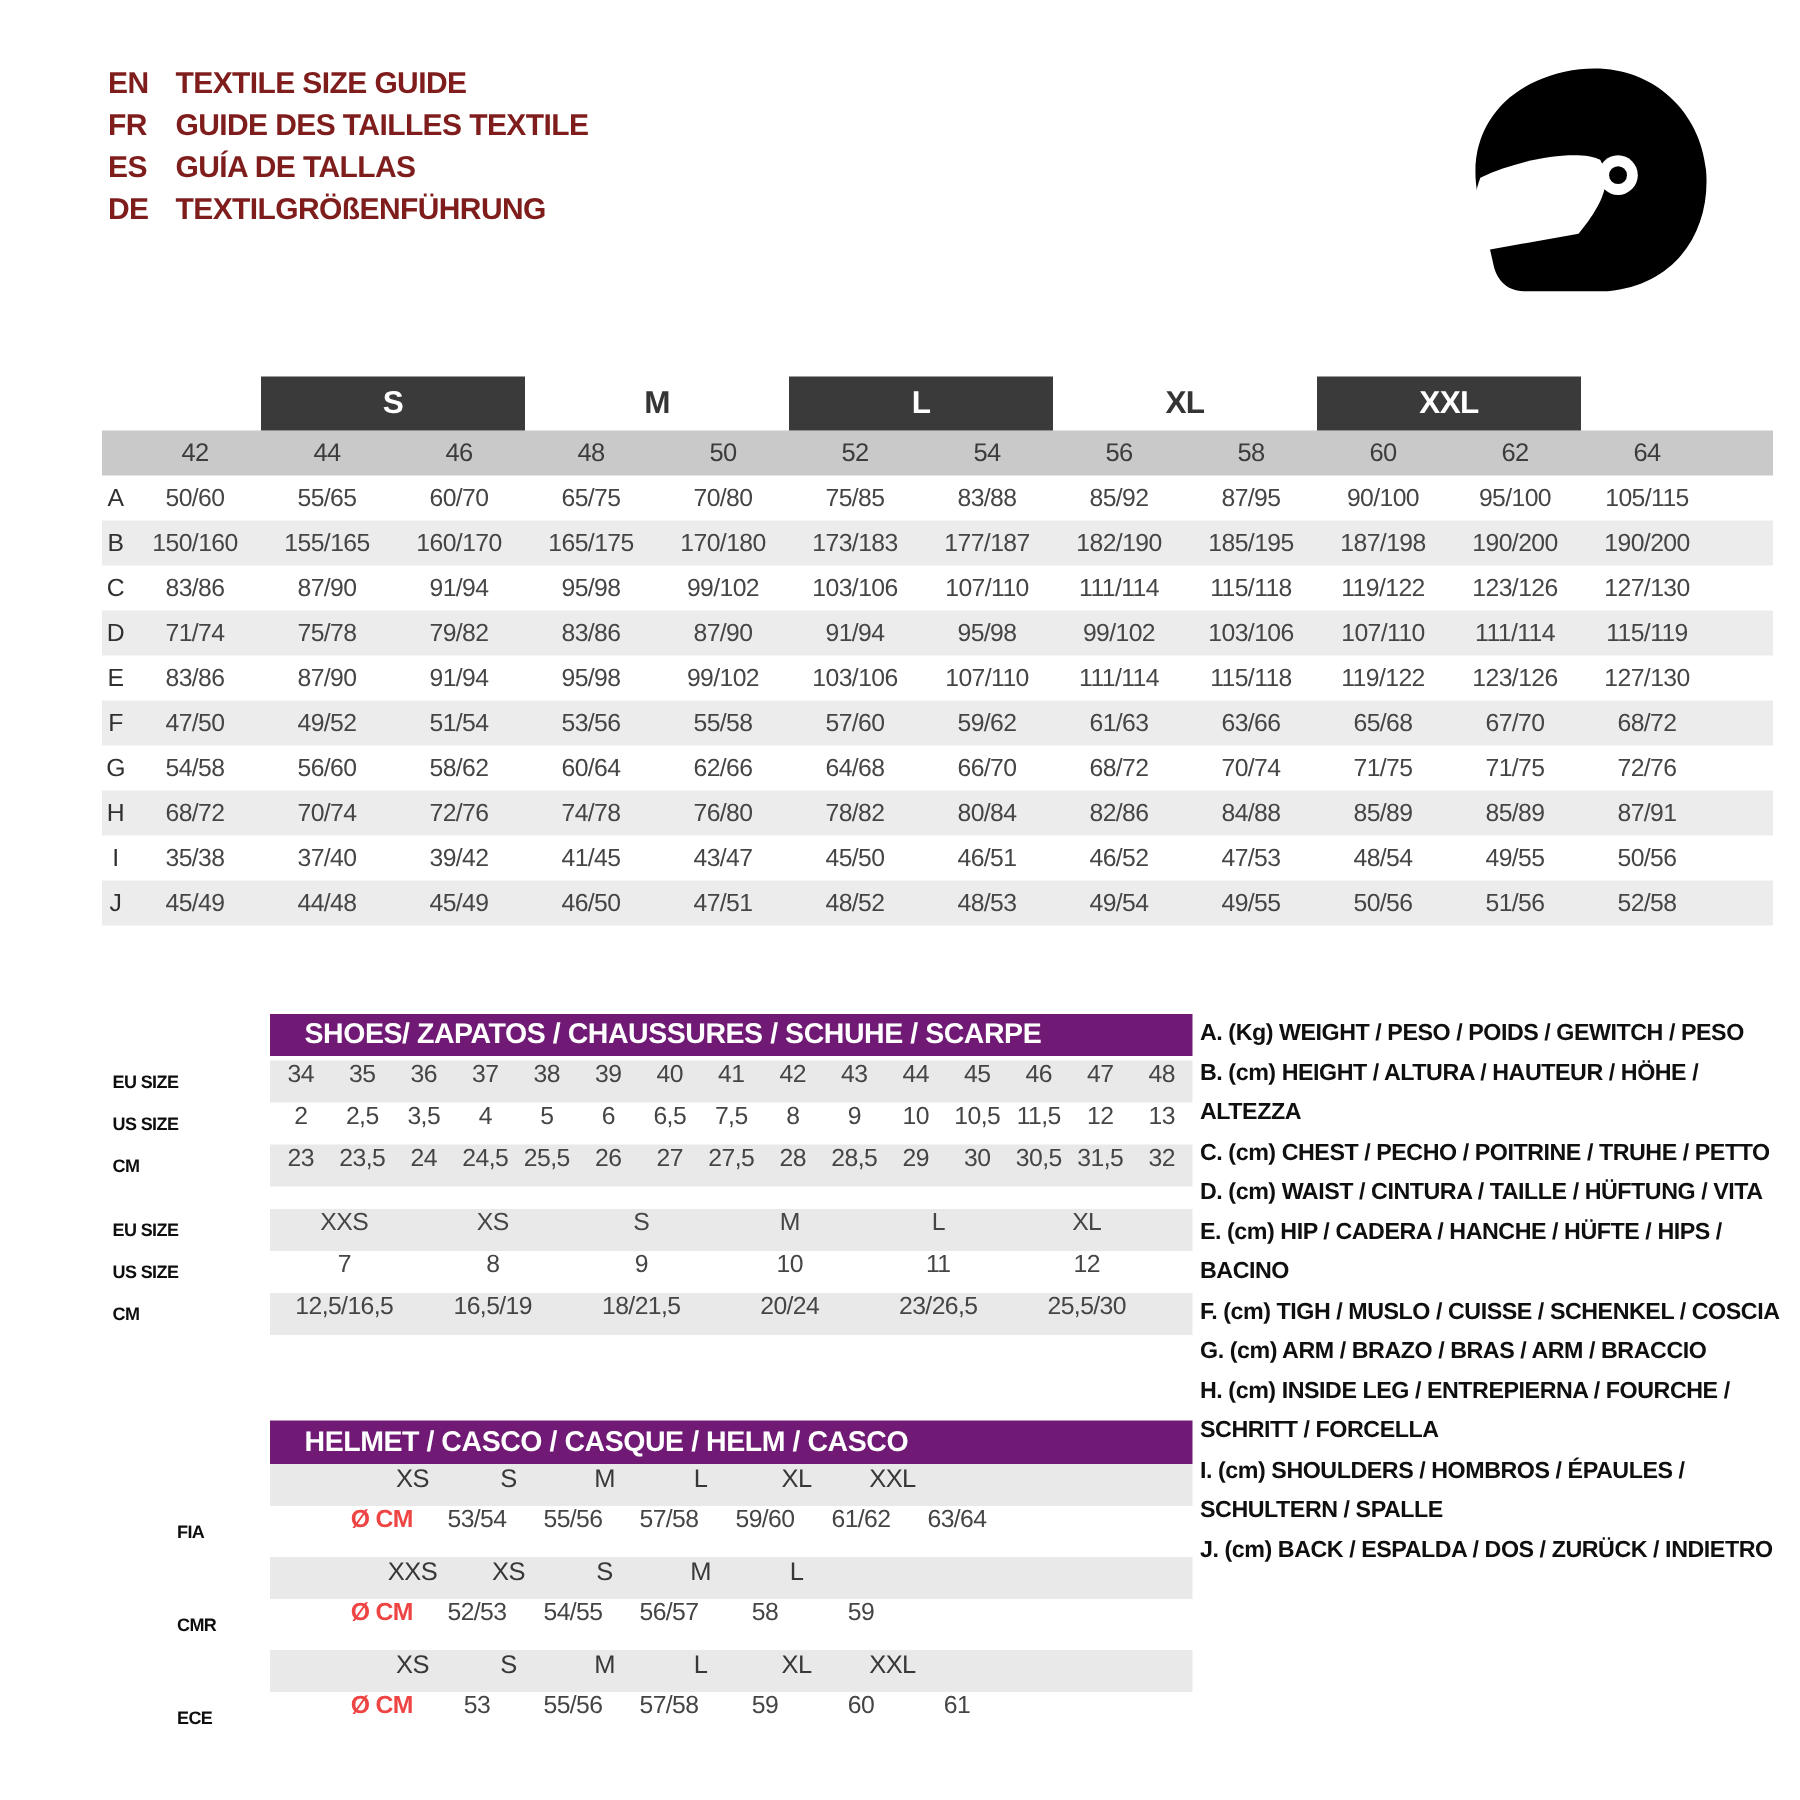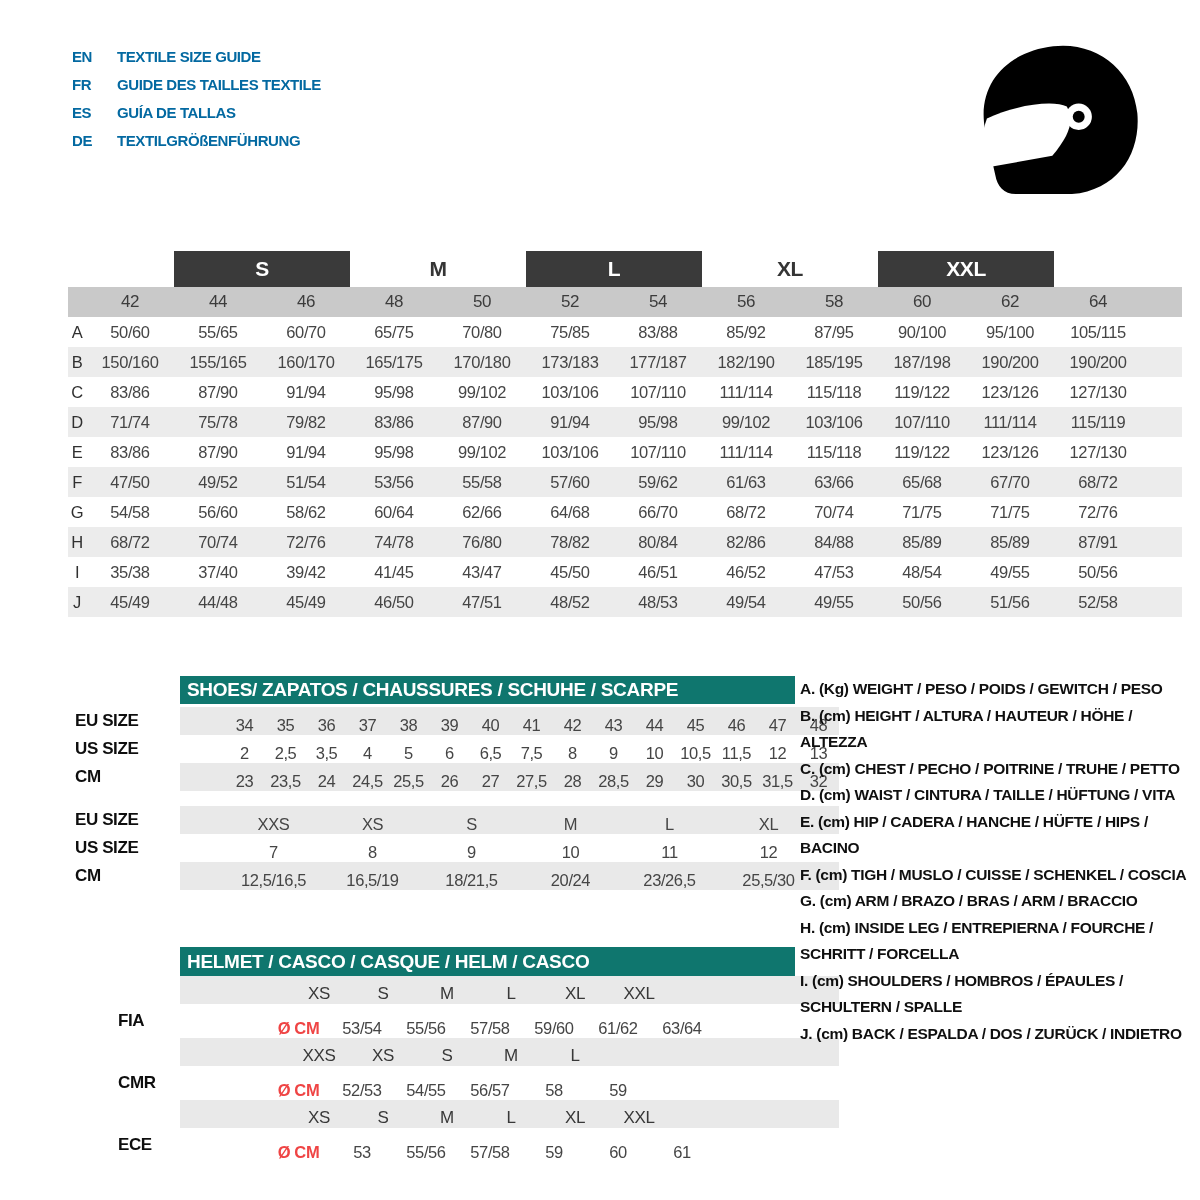--- a/index.html
+++ b/index.html
@@ -3,21 +3,21 @@
 <meta charset="utf-8">
 <style>
   html,body{margin:0;padding:0;background:#fff;}
   body{width:1200px;height:1200px;position:relative;overflow:hidden;
        font-family:"Liberation Sans","DejaVu Sans",sans-serif;
        font-stretch:condensed;color:#1c1c1c;-webkit-font-smoothing:antialiased;}
   .abs{position:absolute;}
 
   
   #lang-block{left:72px;top:42px;}
-  .lang-row{display:flex;height:28px;align-items:center;font-weight:bold;font-size:15px;letter-spacing:-0.4px;color:#0369a1;}
+  .lang-row{display:flex;height:28px;align-items:center;font-weight:bold;font-size:20px;letter-spacing:-0.4px;color:#7f1d1d;}
   .lang-code{flex:0 0 45px;}
 
   
   #helmet-icon{left:975px;top:30px;width:170px;height:182px;}
 
   
   #main-table{left:68px;top:251px;width:1114px;}
   .mt-row{display:flex;height:30px;align-items:center;font-size:16.5px;color:#454545;letter-spacing:-0.4px;}
   .mt-row.alt{background:#ececec;}
   .mt-letter{flex:0 0 18px;text-align:center;color:#303030;}
@@ -28,25 +28,25 @@
   .grp{flex:0 0 176px;height:36px;display:flex;align-items:center;justify-content:center;
        font-weight:bold;font-size:21px;letter-spacing:-0.4px;}
   .grp.boxed{background:#3a3a3a;color:#fff;}
   .grp.plain{color:#353535;}
   .mt-strip{background:#c9c9c9;height:30px;color:#3c3c3c;font-size:17px;}
 
   
   .sec{position:absolute;left:75px;width:720px;}
   .sec-title-row{display:flex;height:28px;margin-bottom:3px;}
   .sec-label-sp{flex:0 0 105px;}
-  .sec-title{flex:0 0 615px;background:#0f766e;color:#fff;font-weight:bold;font-size:19px;
-             display:flex;align-items:center;padding-left:7px;box-sizing:border-box;letter-spacing:-0.3px;}
+  .sec-title{flex:0 0 615px;background:#701a75;color:#fff;font-weight:bold;font-size:19px;
+             display:flex;align-items:center;padding-left:23px;box-sizing:border-box;letter-spacing:-0.3px;}
   .sec-row{display:flex;height:28px;align-items:stretch;}
-  .sec-rlabel{flex:0 0 105px;font-weight:bold;font-size:17px;color:#0e0e0e;display:flex;align-items:center;letter-spacing:-0.4px;}
-  .sec-cells{flex:0 0 615px;display:flex;align-items:flex-end;padding-left:44px;}
+  .sec-rlabel{flex:0 0 105px;font-weight:bold;font-size:12px;color:#0e0e0e;display:flex;align-items:center;letter-spacing:-0.4px;}
+  .sec-cells{flex:0 0 615px;display:flex;align-items:flex-start;}
   .sec-cells.gray{background:#e9e9e9;}
   .cellv{text-align:center;font-size:16.5px;color:#454545;letter-spacing:-0.4px;}
   .shoe-c{flex:0 0 41px;}
   .glove-c{flex:0 0 99px;}
   .helm-d{flex:0 0 63px;font-weight:bold;color:#ef4444;}
   .helm-c{flex:0 0 64px;}
   .helm-size{color:#383838;font-size:17px;}
   .h-sizes{height:28px;}
   .h-values{height:34px;margin-left:43px;}
   #helmet-table .sec-title-row{height:29px;margin-bottom:0;}

